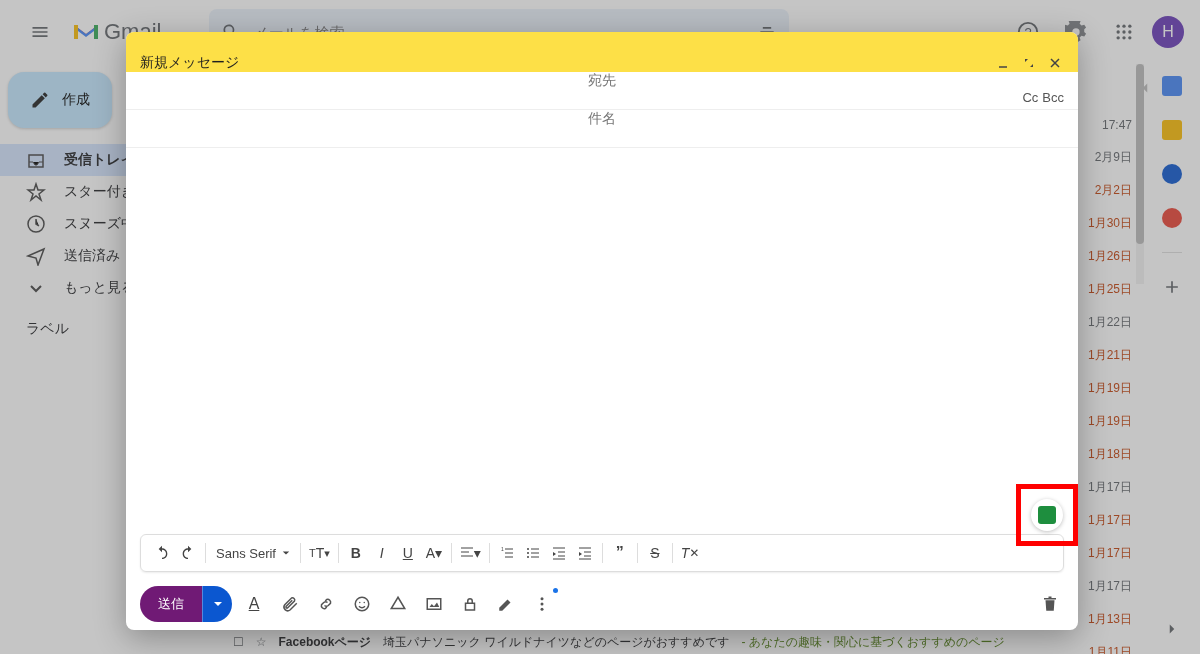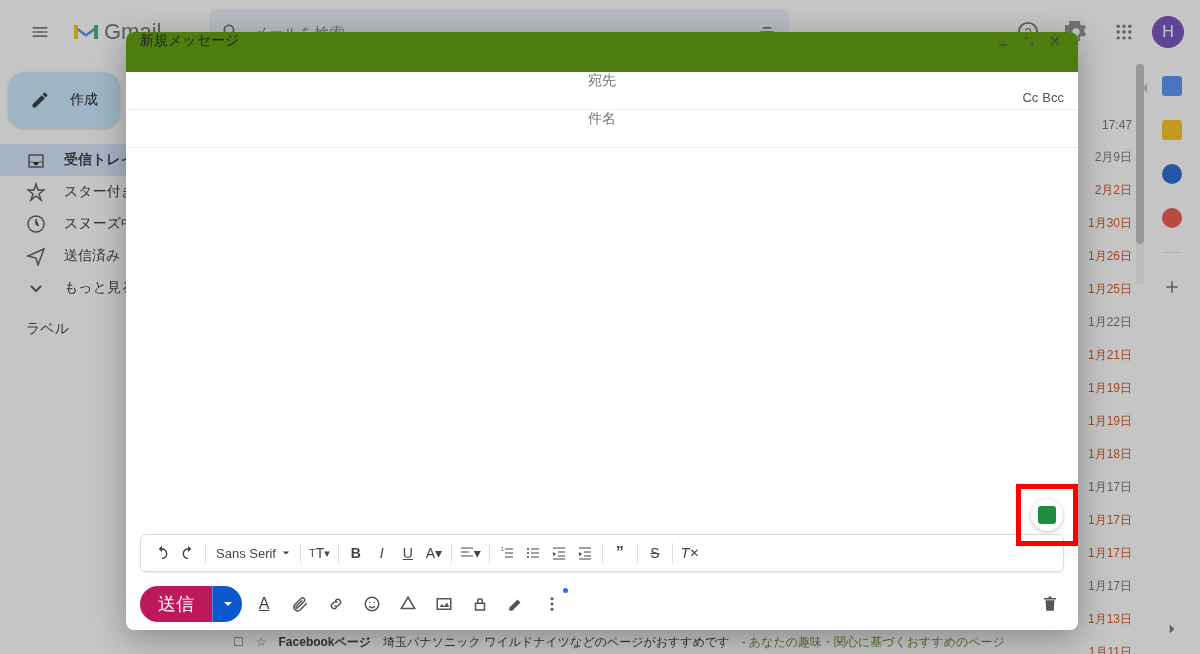--- a/index.html
+++ b/index.html
@@ -13,56 +13,56 @@
 .logo-text { font-size: 22px; color: #5f6368; }
 .search-bar { flex: 1; max-width: 580px; height: 46px; background: #eaf1fb; border-radius: 8px; display: flex; align-items: center; padding: 0 12px; gap: 12px; }
 .search-input { flex: 1; border: none; background: transparent; font-size: 15px; outline: none; }
 .header-right { margin-left: auto; display: flex; align-items: center; gap: 8px; }
 .icon-btn { width: 40px; height: 40px; display: flex; align-items: center; justify-content: center; border-radius: 50%; cursor: pointer; color: #5f6368; }
 .avatar { width: 32px; height: 32px; border-radius: 50%; background: #673ab7; color: #fff; display: flex; align-items: center; justify-content: center; font-size: 16px; font-weight: 500; }
 
 
 .main { display: flex; height: calc(100% - 64px); }
 .sidebar { width: 210px; padding-top: 8px; }
-.compose-btn { margin: 0 0 16px 8px; height: 56px; padding: 0 22px; border-radius: 16px; background: #c2e7ff; display: inline-flex; align-items: center; gap: 20px; font-size: 14px; cursor: pointer; box-shadow: 0 1px 3px rgba(0,0,0,0.2); }
+.compose-btn { margin: 0 0 16px 8px; height: 56px; padding: 0 22px; border-radius: 16px; background: #c2e7ff; display: inline-flex; align-items: center; gap: 12px; font-size: 14px; cursor: pointer; box-shadow: 0 1px 3px rgba(0,0,0,0.2); }
 .nav-item { height: 32px; display: flex; align-items: center; padding: 0 12px 0 26px; gap: 18px; font-size: 14px; color: #202124; border-radius: 0 16px 16px 0; cursor: pointer; }
 .nav-item.active { background: #d3e3fd; font-weight: 700; }
 .nav-icon { width: 20px; display: flex; justify-content: center; color: #444; }
 .label-header { padding: 16px 0 0 26px; font-size: 14px; color: #202124; }
 
 .content { flex: 1; }
 .toolbar { height: 48px; display: flex; align-items: center; padding: 0 16px; }
 .toolbar-right { margin-left: auto; display: flex; gap: 12px; color: #5f6368; }
 
 .rightcol { width: 80px; padding-top: 44px; position: absolute; right: 56px; top: 64px; bottom: 0; }
 .date-item { height: 33px; display: flex; align-items: center; justify-content: flex-end; padding-right: 12px; font-size: 12px; color: #5f6368; }
 .date-item.bold { font-weight: 400; color: #c2410c; }
 
 .sidepanel { width: 56px; position: absolute; right: 0; top: 64px; bottom: 0; display: flex; flex-direction: column; align-items: center; padding-top: 12px; gap: 24px; }
 .side-icon { width: 20px; height: 20px; border-radius: 3px; }
 .side-expand { position: absolute; bottom: 16px; }
 
 
 .compose { position: absolute; left: 126px; top: 32px; width: 952px; height: 598px; background: #fff; border-radius: 8px; box-shadow: 0 8px 32px rgba(0,0,0,0.3); z-index: 20; display: flex; flex-direction: column; overflow: hidden; }
-.compose-header { height: 40px; background: #4d7c0f; display: flex; align-items: flex-start; padding: 0 14px; }
+.compose-header { height: 40px; background: #fde047; display: flex; align-items: flex-end; padding: 0 14px; }
 .compose-title { font-size: 14px; color: #1f1f1f; }
 .compose-actions { margin-left: auto; display: flex; gap: 8px; }
 .compose-actions span { cursor: pointer; color: #444; width: 18px; height: 18px; display: flex; align-items: center; justify-content: center; }
 .compose-row { height: 38px; border-bottom: 1px solid #eee; display: flex; align-items: center; padding: 0 14px; font-size: 14px; color: #777; flex-direction: column; }
 .compose-row .cc { margin-left: auto; display: flex; gap: 4px; color: #555; font-size: 13px; }
 .compose-body { flex: 1; }
 
 .format-bar { margin: 0 14px 6px; border: 1px solid #ddd; border-radius: 6px; height: 38px; display: flex; align-items: center; padding: 0 8px; box-shadow: 0 1px 2px rgba(0,0,0,0.08); }
 .fmt-btn { min-width: 26px; height: 26px; display: flex; align-items: center; justify-content: center; font-size: 14px; color: #444; cursor: pointer; border-radius: 3px; padding: 0 4px; }
 .fmt-sep { width: 1px; height: 20px; background: #ddd; margin: 0 4px; }
 .fmt-font { font-size: 13px; padding: 0 6px; display: flex; align-items: center; gap: 6px; }
 
 .compose-footer { height: 52px; display: flex; align-items: center; padding: 0 14px; gap: 8px; }
 .send-btn { display: flex; height: 36px; }
-.send-main { background: #be185d; color: #fff; border-radius: 18px 0 0 18px; padding: 0 18px; display: flex; align-items: center; font-size: 18px; font-weight: 500; cursor: pointer; }
+.send-main { background: #701a75; color: #fff; border-radius: 18px 0 0 18px; padding: 0 18px; display: flex; align-items: center; font-size: 13px; font-weight: 500; cursor: pointer; }
 .send-more { background: #0b57d0; color: #fff; border-radius: 0 18px 18px 0; width: 30px; display: flex; align-items: center; justify-content: center; border-left: 1px solid rgba(255,255,255,0.3); cursor: pointer; }
 .footer-icon { width: 28px; height: 28px; display: flex; align-items: center; justify-content: center; color: #555; cursor: pointer; border-radius: 4px; }
 .trash { margin-left: auto; }
 
 .highlight-box { position: absolute; right: 0; bottom: 84px; width: 62px; height: 62px; border: 5px solid #ff0000; z-index: 25; display: flex; align-items: center; justify-content: center; }
 .robot-badge { width: 32px; height: 32px; border-radius: 50%; background: #fff; box-shadow: 0 1px 4px rgba(0,0,0,0.25); display: flex; align-items: center; justify-content: center; }
 .robot { width: 18px; height: 18px; background: #1e8e3e; border-radius: 3px; position: relative; }
 
 .bottom-row { position: absolute; bottom: 0; left: 227px; right: 56px; height: 24px; display: flex; align-items: center; font-size: 12px; color: #5f6368; gap: 12px; padding-left: 6px;}
 .bottom-sender { font-weight: 700; color: #202124; }

